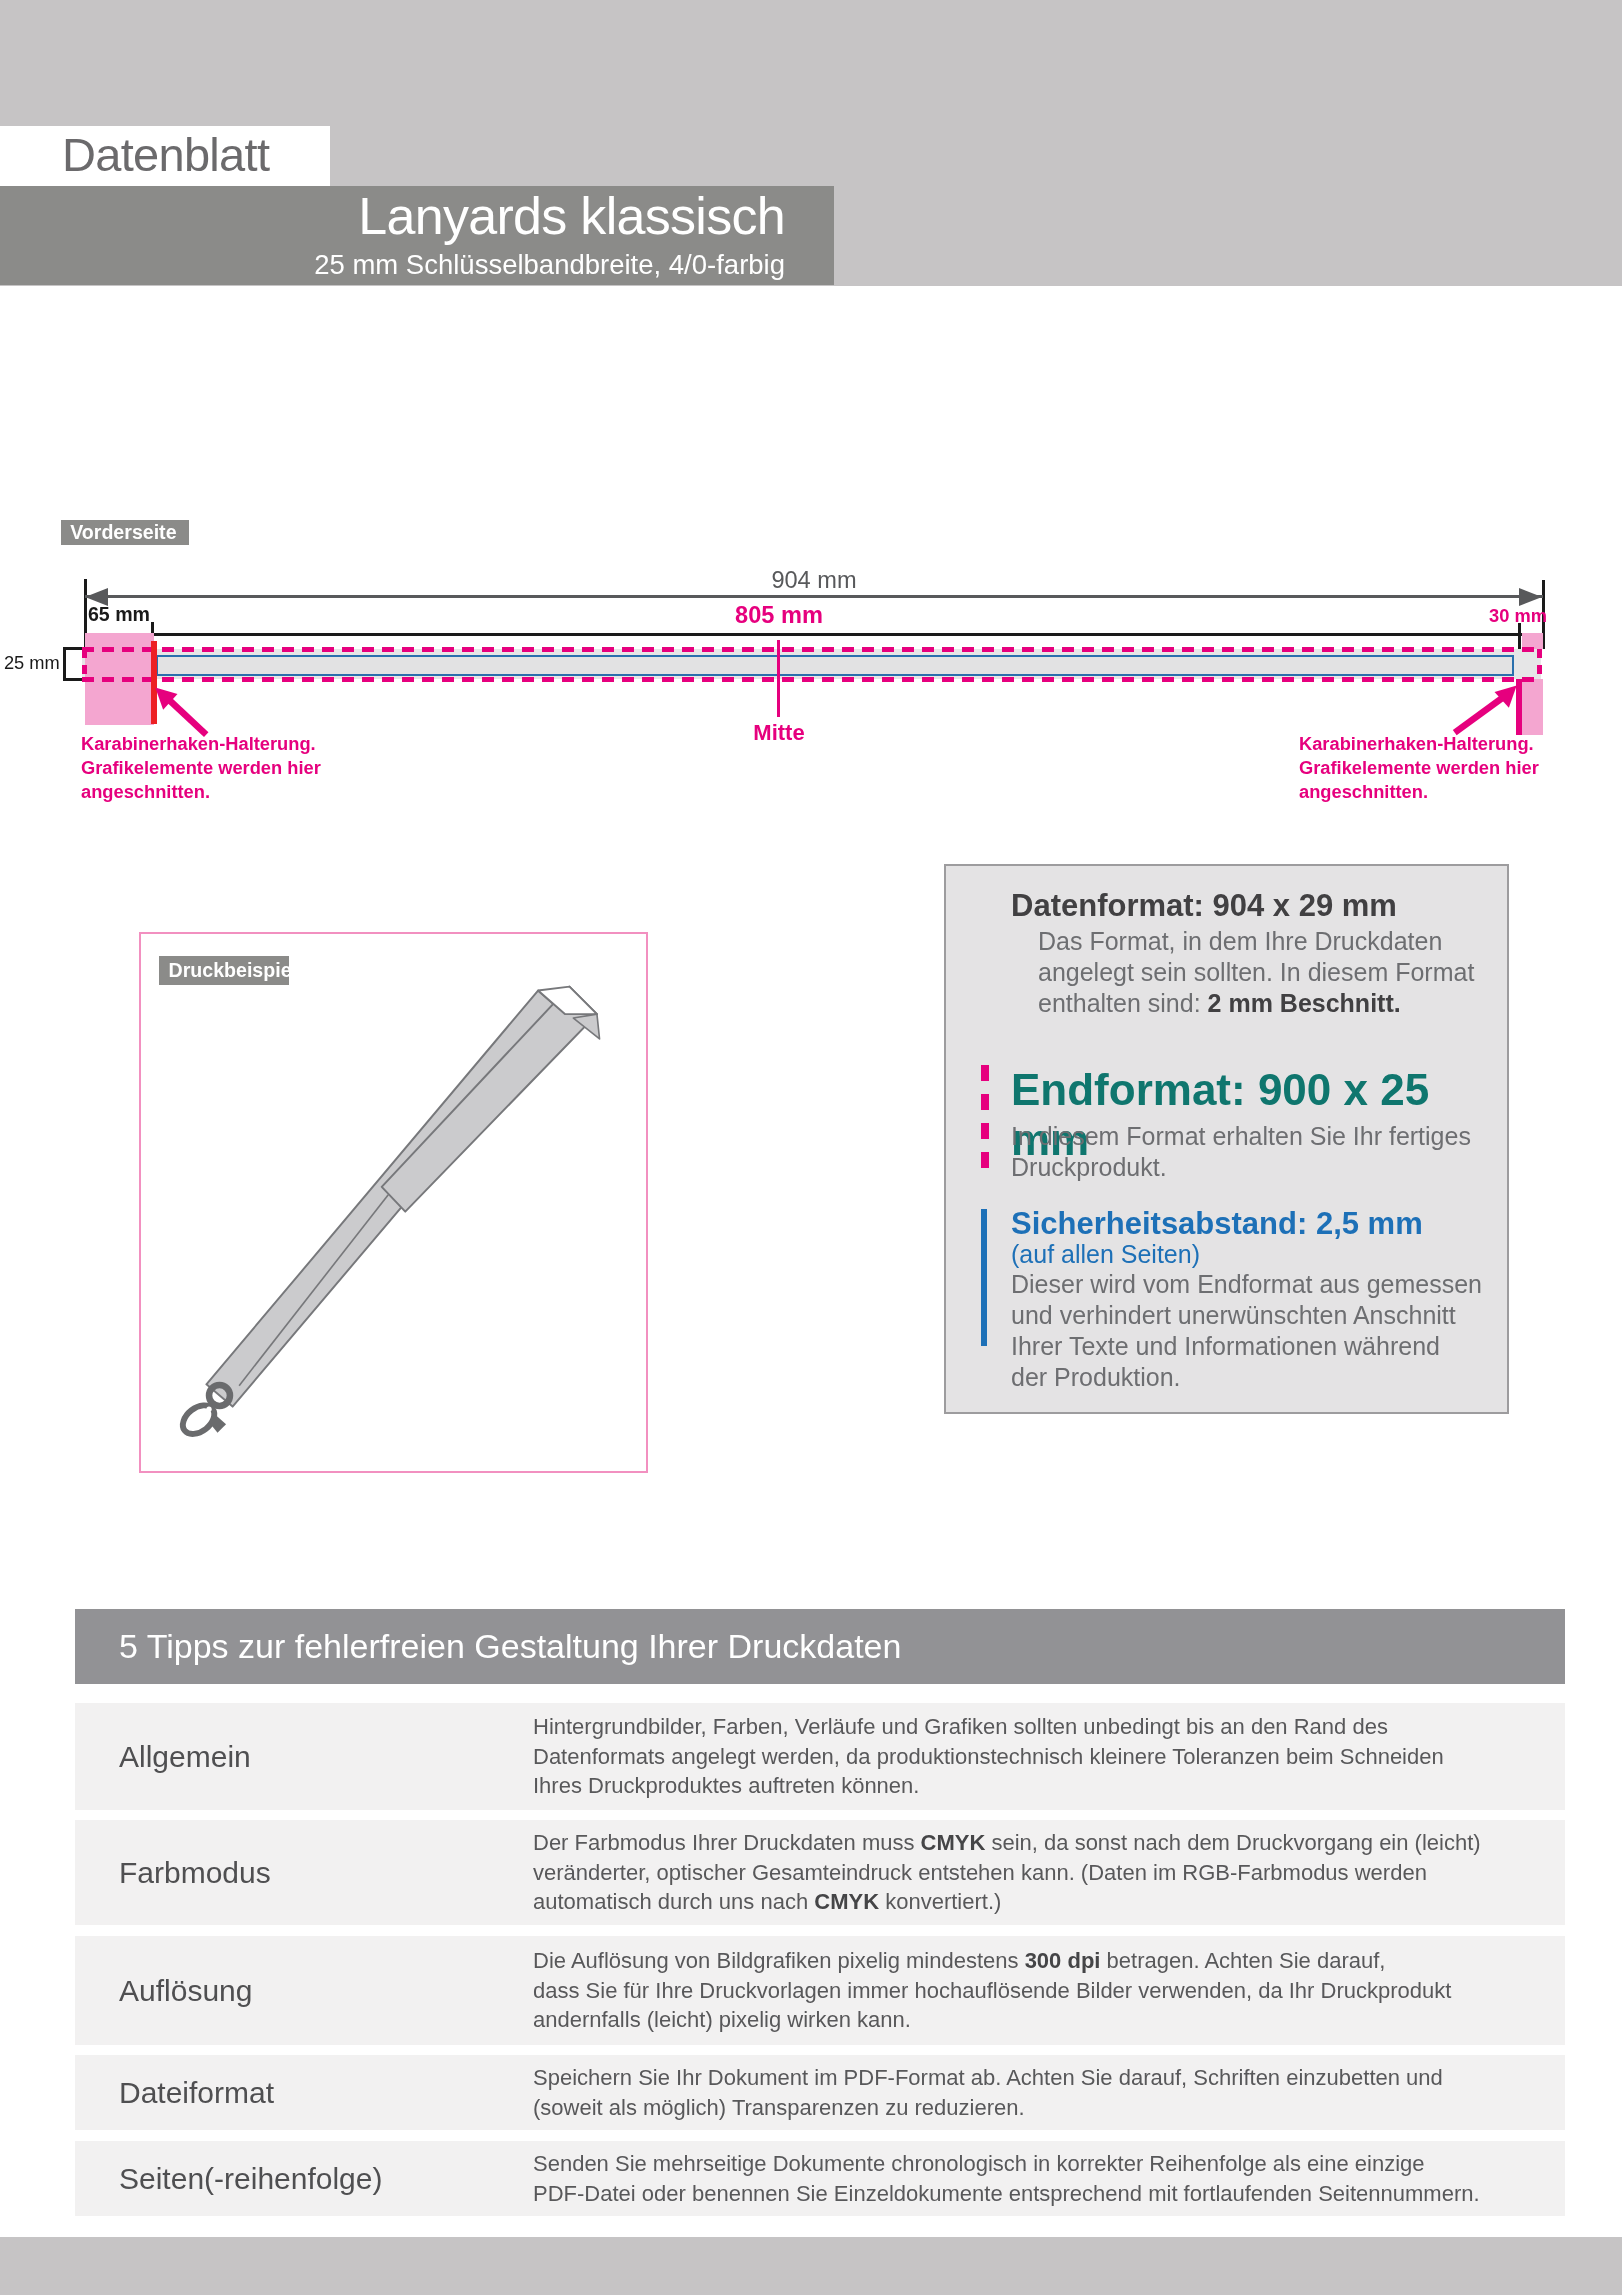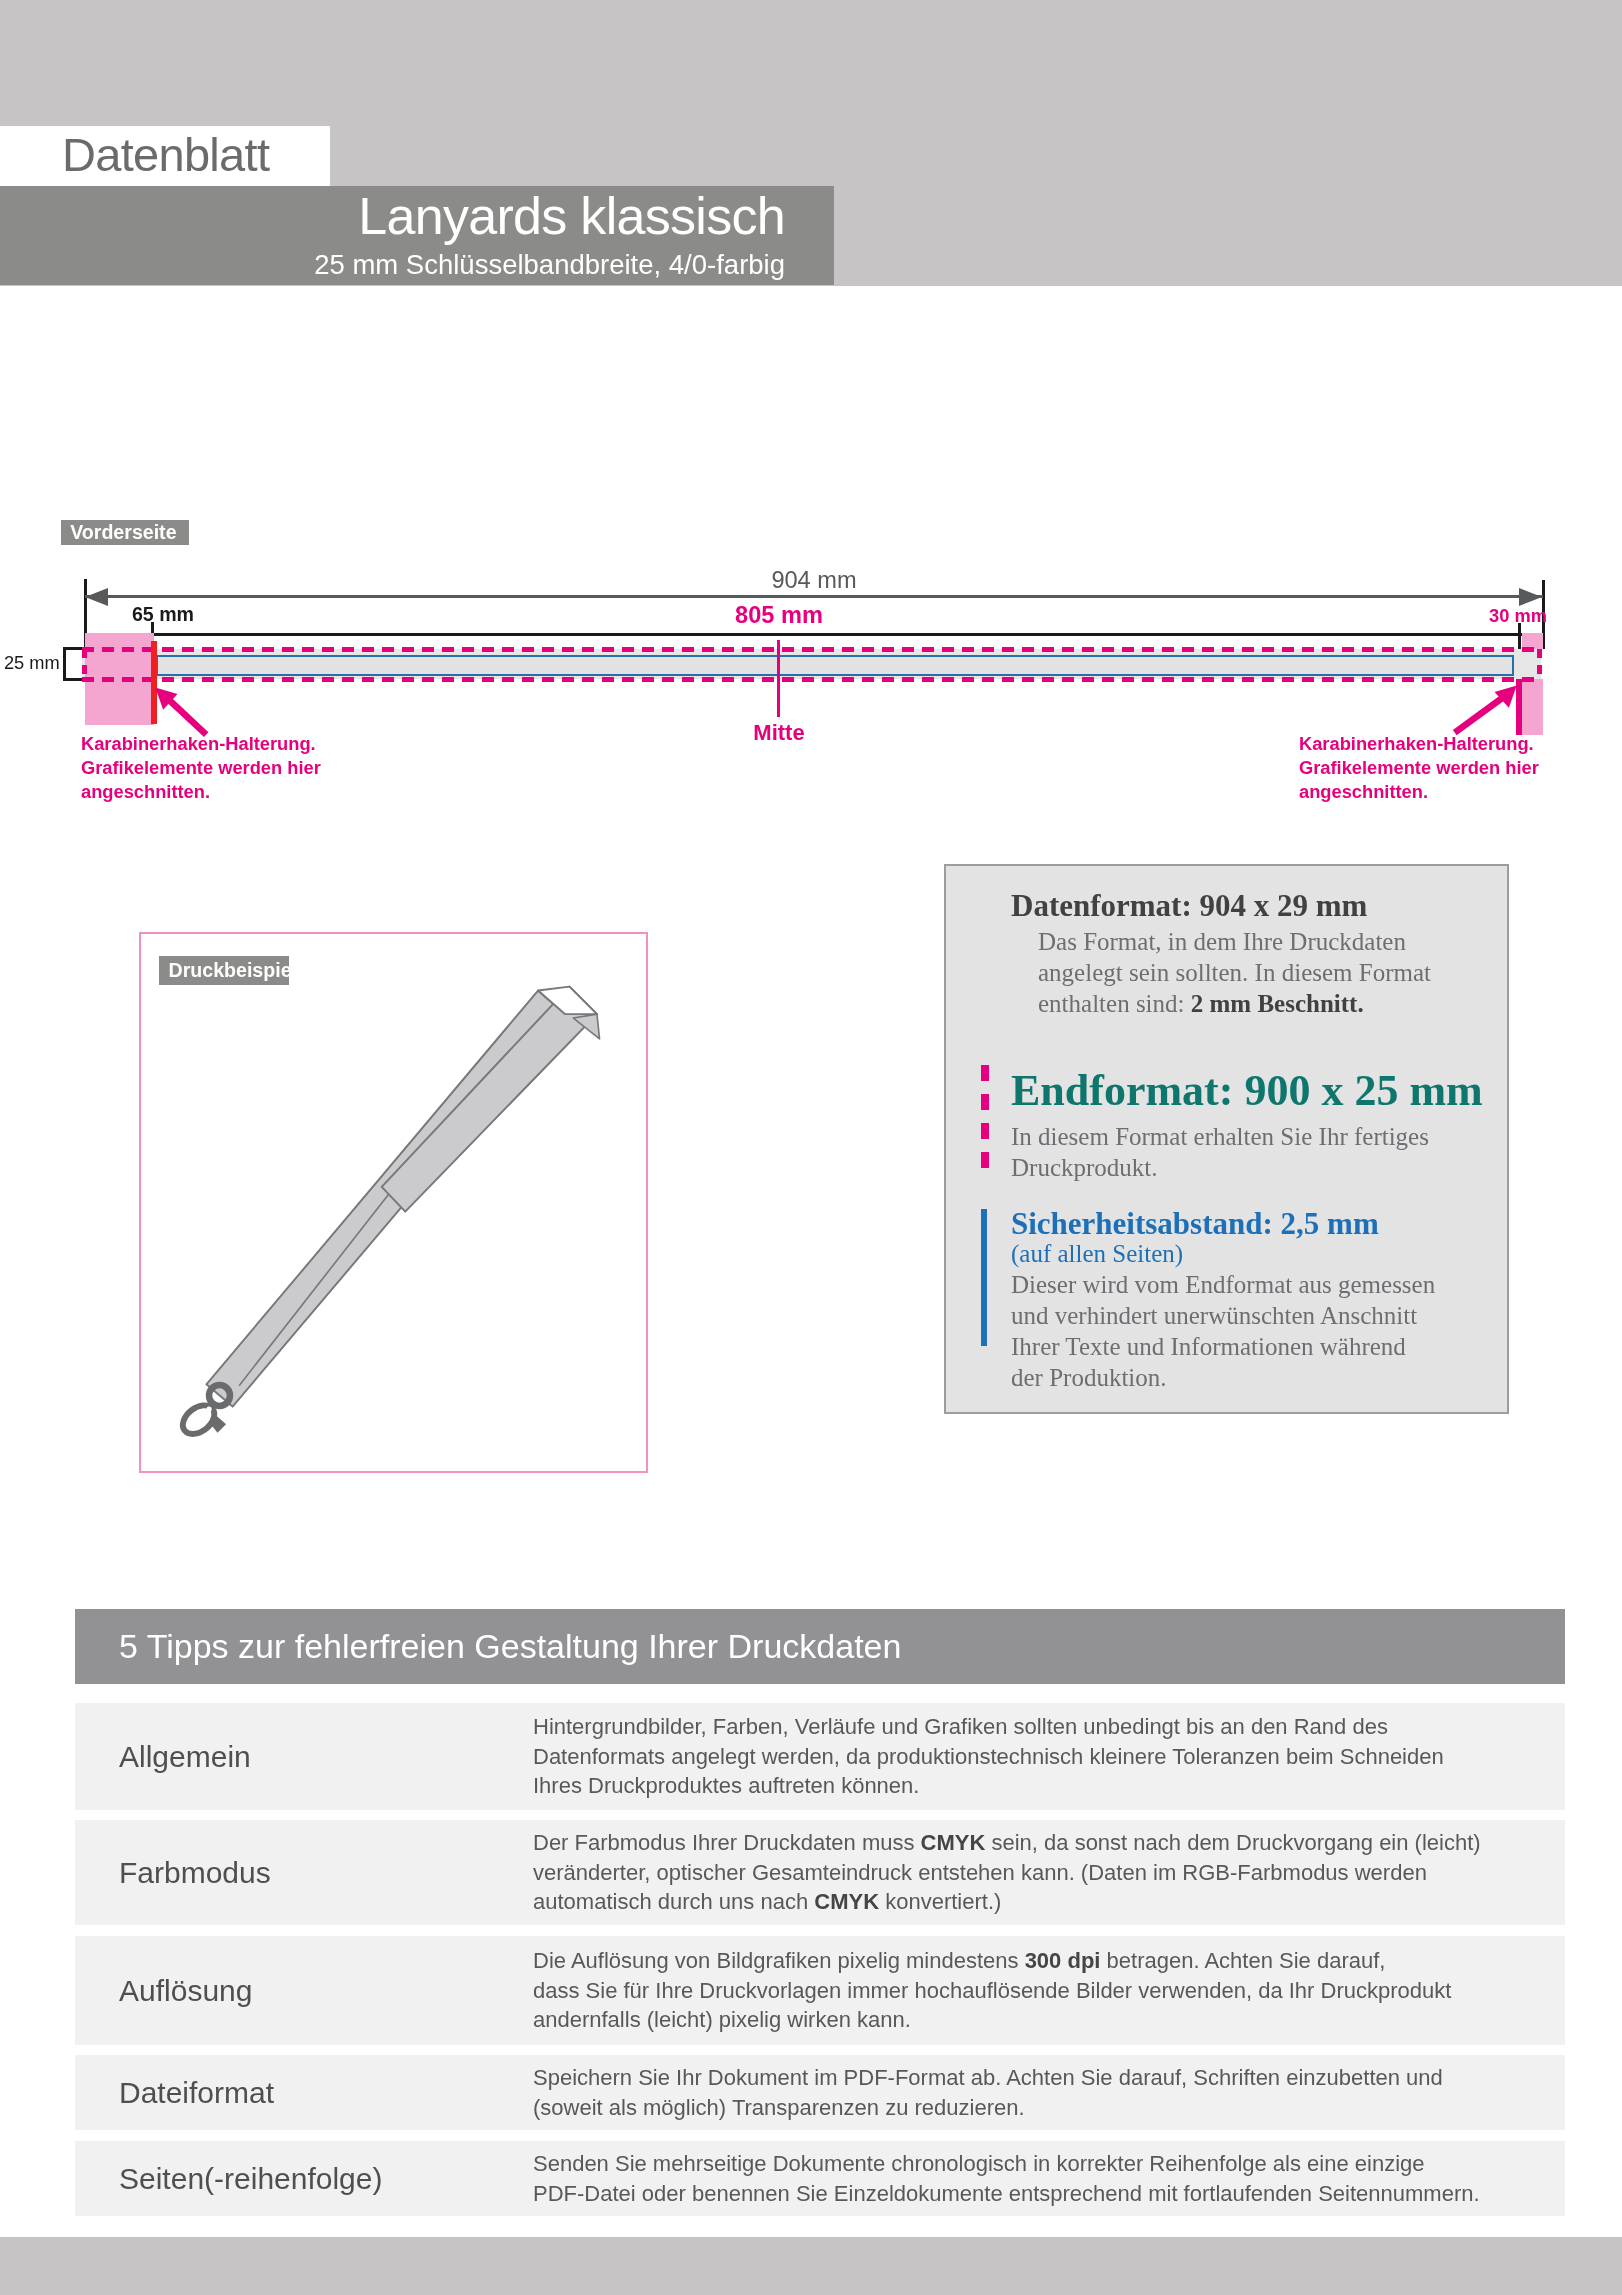--- a/index.html
+++ b/index.html
@@ -25,21 +25,21 @@
   
   .tick { background:#1a1a1a; }
   .dim-line-904 { left:85px; top:595px; width:1458px; height:3.3px; background:#58595b; }
   .arrow-l { left:85px; top:588px; width:0; height:0;
     border-top:9.2px solid transparent; border-bottom:9.2px solid transparent; border-right:23.6px solid #58595b; }
   .arrow-r { left:1519px; top:588px; width:0; height:0;
     border-top:9.2px solid transparent; border-bottom:9.2px solid transparent; border-left:23.6px solid #58595b; }
   .lbl { white-space:nowrap; }
   .lbl-904 { left:716px; top:567px; width:196px; text-align:center; font-size:23.6px; color:#58595b; }
   .dim-line-805 { left:85px; top:633px; width:1440px; height:2.6px; background:#1a1a1a; }
-  .lbl-65  { left:85px; top:603px; width:68px; text-align:center; font-size:19.6px; font-weight:600; color:#1a1a1a;padding-left:44px; }
+  .lbl-65  { left:85px; top:603px; width:68px; text-align:center; font-size:19.6px; font-weight:600; color:#1a1a1a; }
   .lbl-805 { left:681px; top:602px; width:196px; text-align:center; font-size:23.6px; font-weight:600; color:#e6007e; }
   .lbl-30  { left:1469px; top:605px; width:98px; text-align:center; font-size:18.3px; font-weight:700; color:#e6007e; }
   .lbl-25  { left:3.9px; top:652px; font-size:18.3px; color:#1a1a1a; }
   .bleed-strip { left:82px; top:649px; width:1459px; height:30px; background:#e6e6e7; }
   .pink { background:#f4a6d0; }
   .pink-left { left:85px; top:633px; width:69px; height:92px; }
   .pink-rt   { left:1522px; top:633px; width:21px; height:16.4px; }
   .pink-rb   { left:1522px; top:679px; width:21px; height:56px; }
   .blue-band { left:156px; top:655px; width:1358px; height:21px; background:#e2e2e3;
     border:2px solid #2a6fad; box-sizing:border-box; }
@@ -54,21 +54,21 @@
   .lbl-mitte { left:681px; top:720px; width:196px; text-align:center; font-size:22px; font-weight:700; color:#e6007e; }
   .hook-note { font-size:18.3px; font-weight:700; color:#e6007e; line-height:1.32; white-space:pre-line; }
   .note-l { left:81px; top:732px; } .note-r { left:1299px; top:732px; }
   
   .example-box { left:139px; top:932px; width:509px; height:541px; border:2px solid #f290c0;
     box-sizing:border-box; background:#fff; }
   .example-badge { left:18.3px; top:21.6px; width:130px; height:29px; }
   
   .info-box { left:944px; top:864px; width:565px; height:550px; background:#e4e3e4;
     border:2.6px solid #9d9c9e; box-sizing:border-box; }
-  .info-box .tx { position:absolute; left:65px; white-space:pre-line;font-family:Liberation Serif, serif; }
+  .info-box .tx { position:absolute; left:65px; white-space:pre-line; }
   .ib-h1 { top:22px;  font-size:31px; font-weight:bold; color:#414042; }
   .ib-b1 { top:60px;  font-size:25px; color:#6d6e71; line-height:31px;margin-left:27px; }
   .ib-b1 b { color:#414042; }
   .ib-dash { position:absolute; left:35px; top:199px; width:7.9px; height:105px;
     background:repeating-linear-gradient(180deg,#e6007e 0 15.7px,transparent 15.7px 29px); }
   .ib-h2 { top:199px; font-size:44px; font-weight:bold; color:#0f766e; }
   .ib-b2 { top:255px; font-size:25px; color:#6d6e71; line-height:31px; }
   .ib-blue { position:absolute; left:35px; top:343px; width:5.9px; height:137px; background:#1d70b7; }
   .ib-h3 { top:340px; font-size:31px; font-weight:bold; color:#1d70b7; }
   .ib-sub { top:374px; font-size:25px; color:#1d70b7; }

